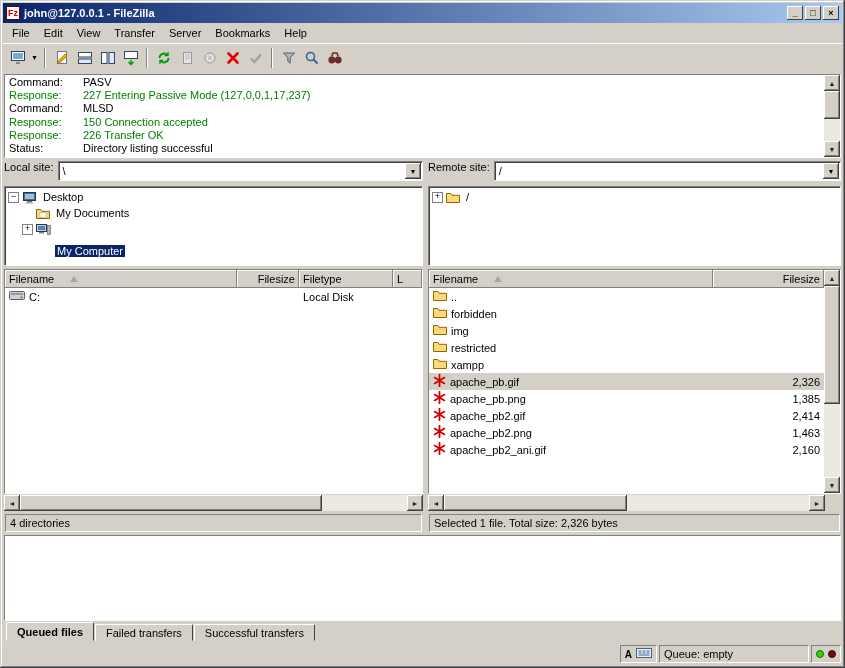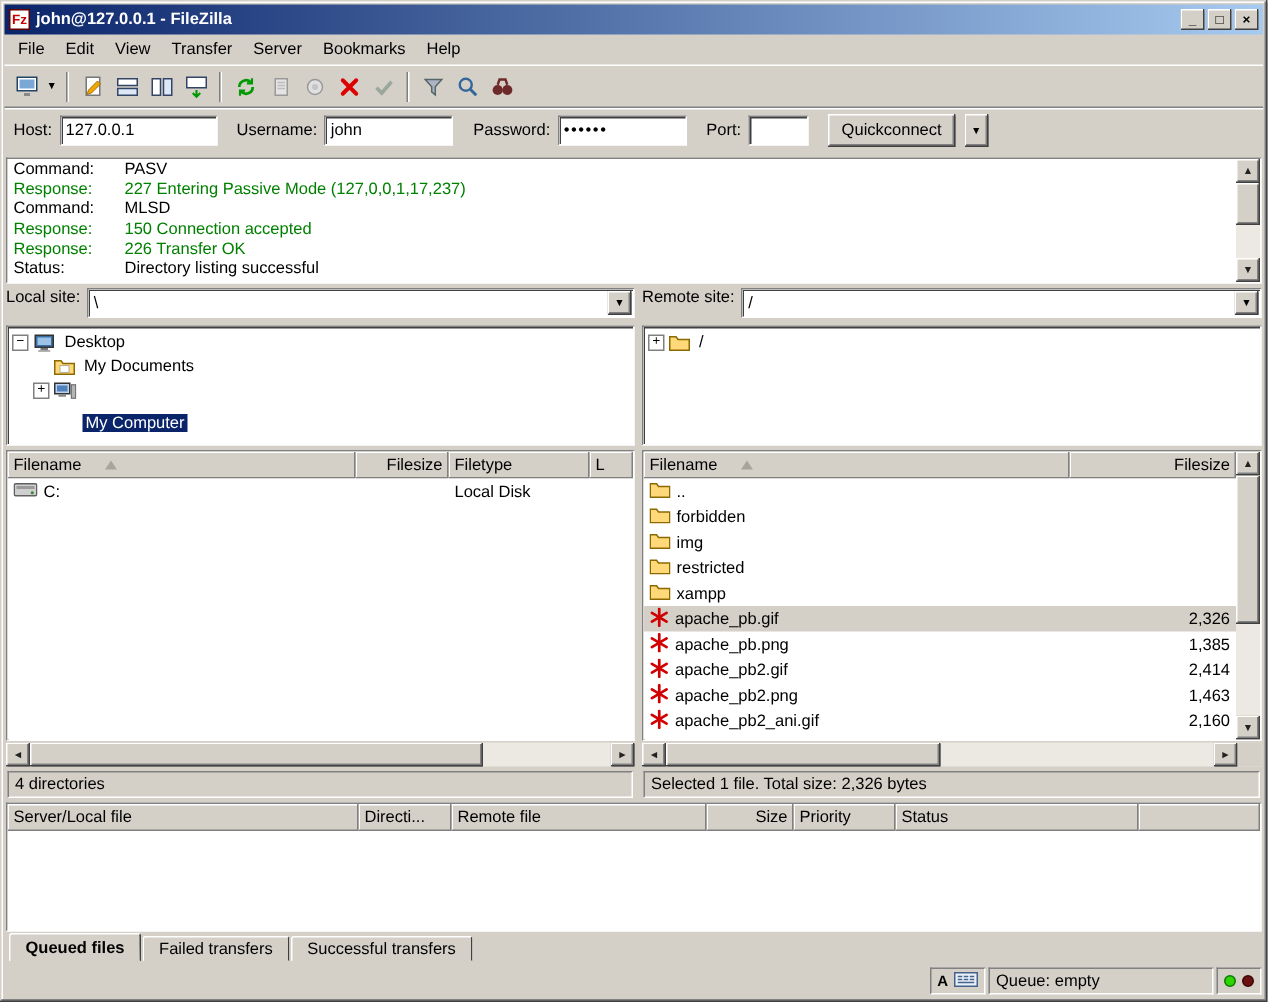--- a/index.html
+++ b/index.html
@@ -198,32 +198,20 @@
       </span>
     <span class="tool">
         <svg width="16" height="16">
           <circle cx="4.8" cy="10" r="3.4" fill="#6e2a2a"></circle>
           <circle cx="11.2" cy="10" r="3.4" fill="#6e2a2a"></circle>
           <path d="M4.8 6.5L6 3h4l1.2 3.5" fill="none" stroke="#6e2a2a" stroke-width="1.6"></path>
         </svg>
       </span>
   </div>
 
-  <div class="quickbar">
-    <span class="qlabel">Host:</span>
-    <input class="field f-host" type="text" value="127.0.0.1" style="">
-    <span class="qlabel" style="margin-left:8px">Username:</span>
-    <input class="field f-user" type="text" value="john" style="">
-    <span class="qlabel" style="margin-left:8px">Password:</span>
-    <input class="field f-pass" type="text" value="••••••" style="">
-    <span class="qlabel" style="margin-left:8px">Port:</span>
-    <input class="field f-port" type="text" value="" style="">
-    <span class="qc-btn raised" style="margin-left:8px">Quickconnect</span>
-    <span class="qc-drop raised" style="margin-left:1px">▼</span>
-  </div>
 
   <div class="logpane sunken">
     <div class="log-lines">
       <div class="log-line"><span class="log-label">Command:</span><span>PASV</span></div>
       <div class="log-line green"><span class="log-label">Response:</span><span>227 Entering Passive Mode (127,0,0,1,17,237)</span></div>
       <div class="log-line"><span class="log-label">Command:</span><span>MLSD</span></div>
       <div class="log-line green"><span class="log-label">Response:</span><span>150 Connection accepted</span></div>
       <div class="log-line green"><span class="log-label">Response:</span><span>226 Transfer OK</span></div>
       <div class="log-line"><span class="log-label">Status:</span><span>Directory listing successful</span></div>
     </div>
@@ -492,41 +480,20 @@
       </div>
       <div class="pane-status">
         <span class="status-panel">
             <span>Selected 1 file. Total size: 2,326 bytes</span>
           </span>
       </div>
     </div>
   </div>
 
   <div class="queuebox sunken">
-    <div class="queue-header">
-      <span class="hcell qc0">
-          <span>Server/Local file</span>
-        </span>
-      <span class="hcell qc1">
-          <span>Directi...</span>
-        </span>
-      <span class="hcell qc2">
-          <span>Remote file</span>
-        </span>
-      <span class="hcell qc3 right">
-          <span>Size</span>
-        </span>
-      <span class="hcell qc4">
-          <span>Priority</span>
-        </span>
-      <span class="hcell qc5">
-          <span>Status</span>
-        </span>
-      <span class="hcell qcf"></span>
-    </div>
     <div class="queue-body"></div>
   </div>
 
   <div class="tabsrow">
     <span class="tab active">Queued files</span>
     <span class="tab">Failed transfers</span>
     <span class="tab">Successful transfers</span>
   </div>
 
   <div class="statusbar">

